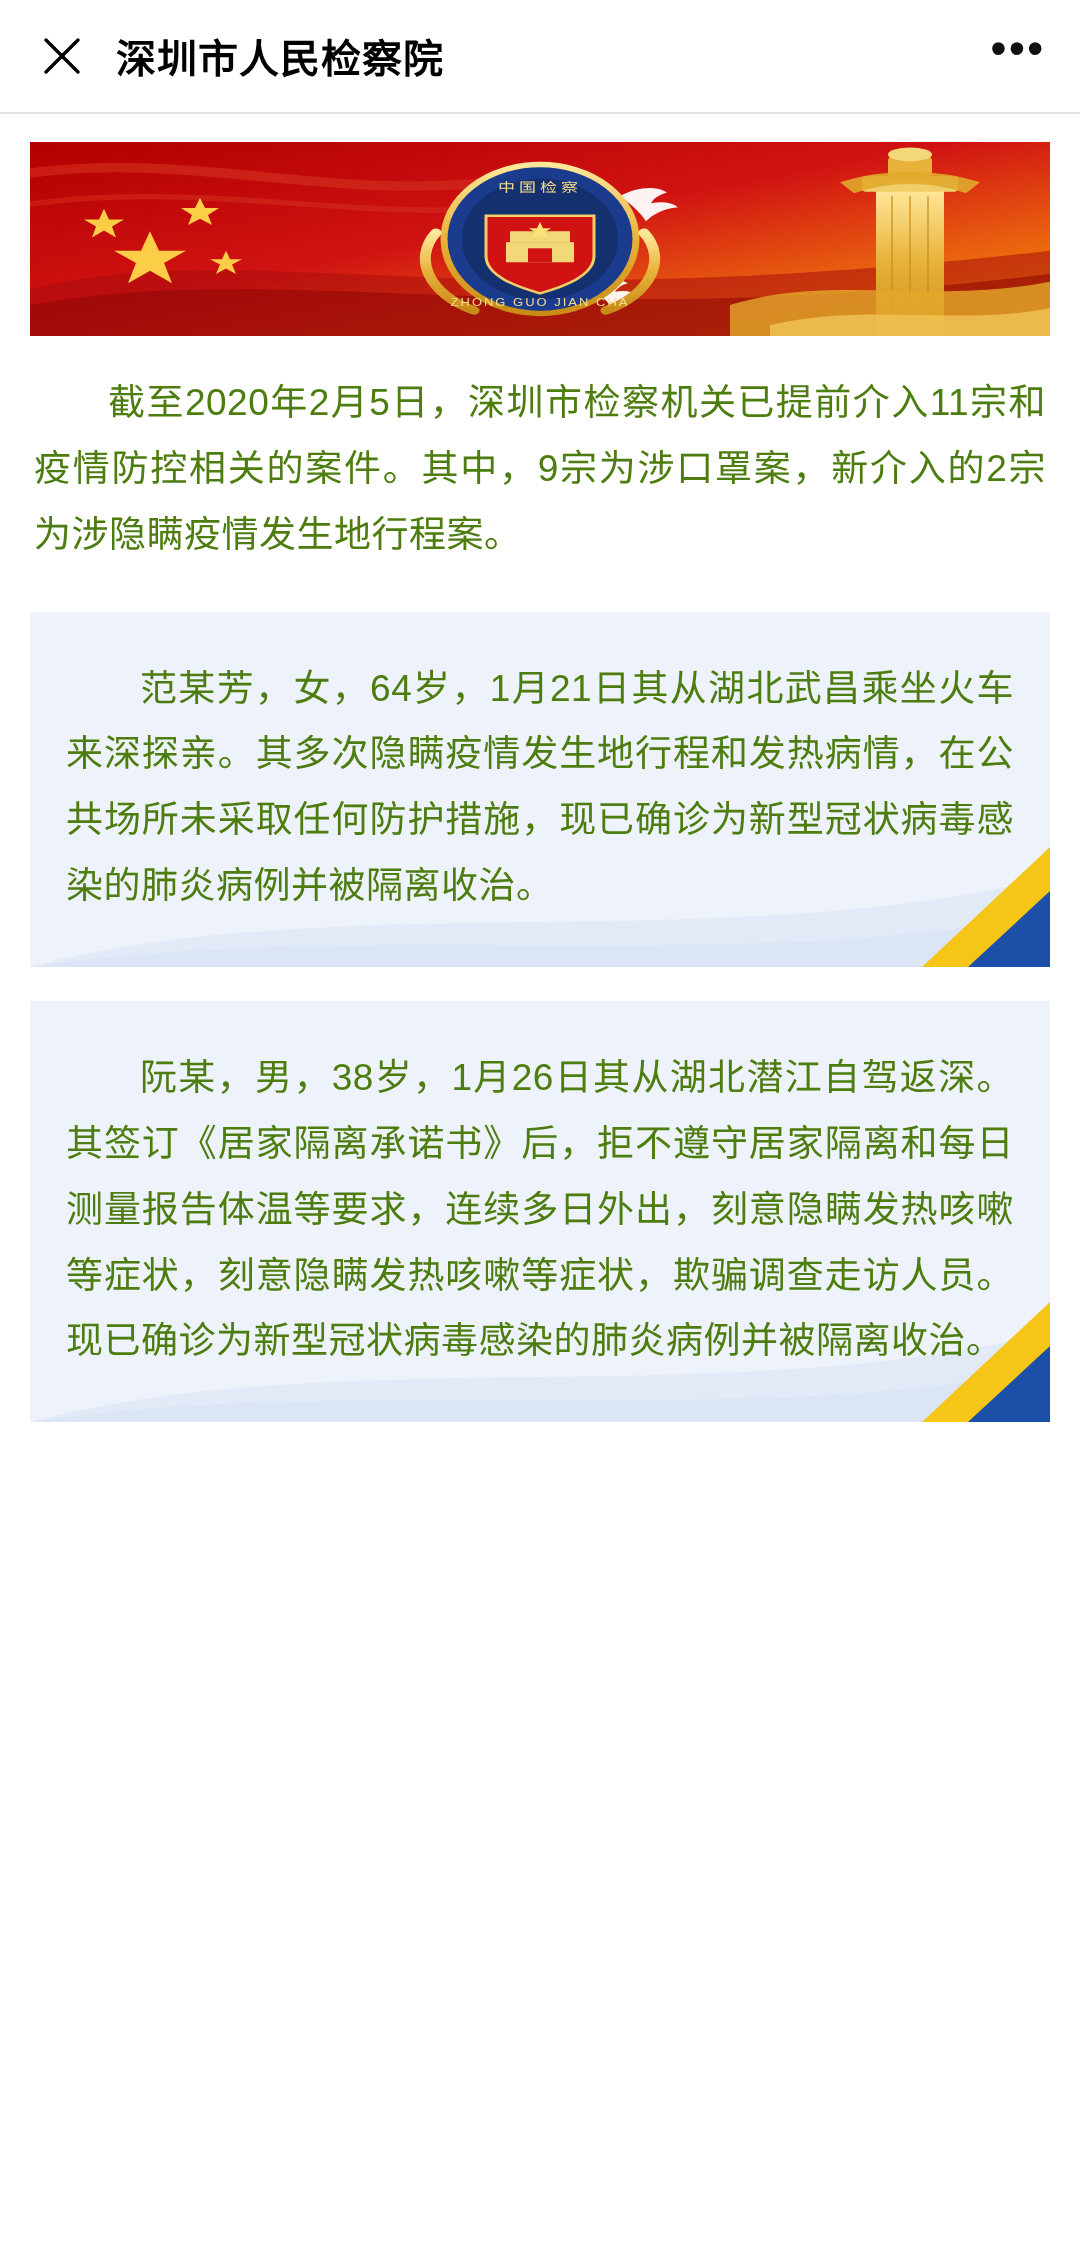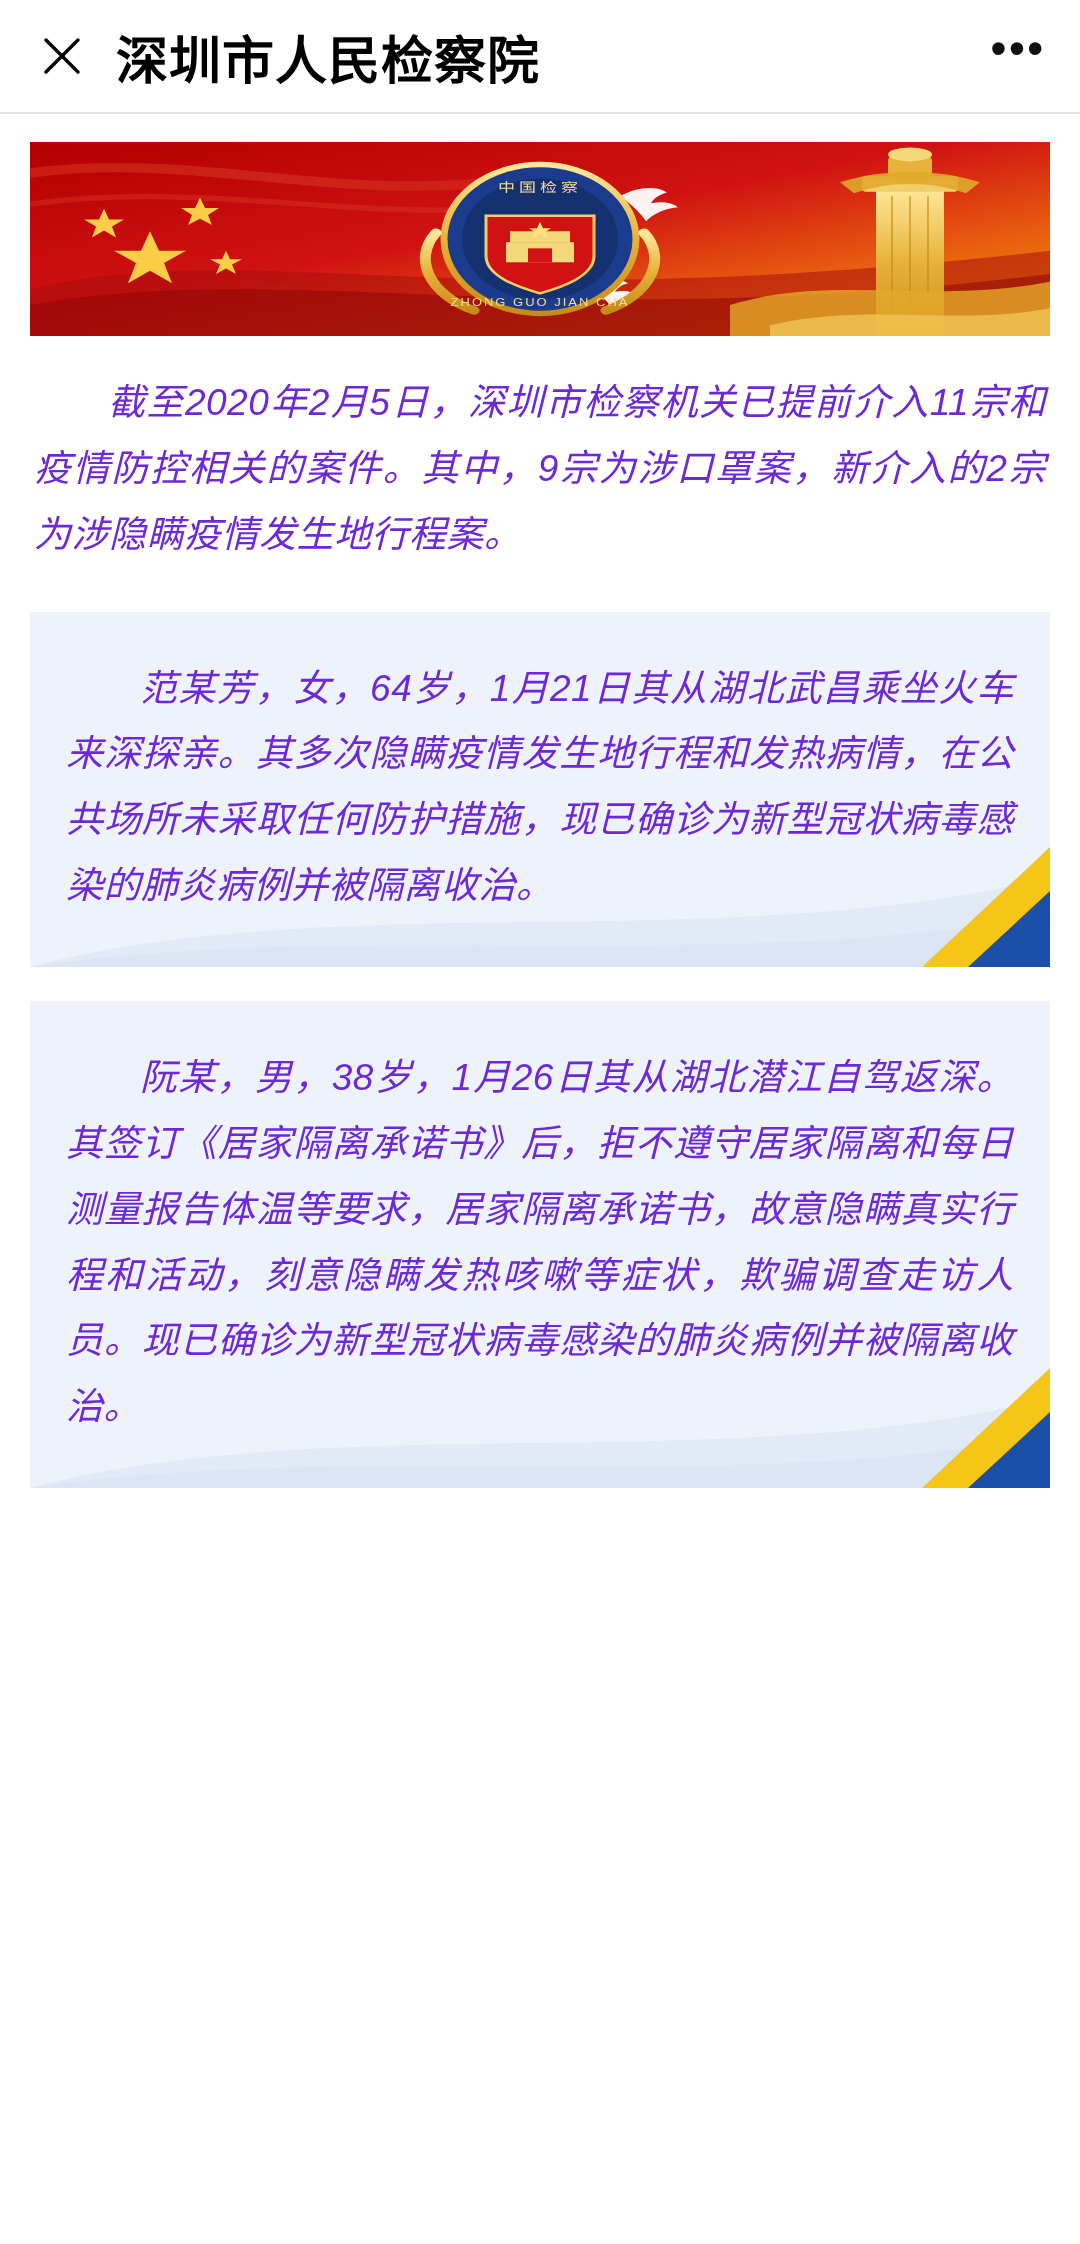--- a/index.html
+++ b/index.html
@@ -29,21 +29,21 @@
     width: 56px;
     height: 56px;
     display: flex;
     align-items: center;
     justify-content: center;
     cursor: pointer;
     flex: 0 0 auto;
   }
   .nav-close svg { display: block; }
   .nav-title {
-    font-size: 52px;
+    font-size: 40px;
     font-weight: bold;
     letter-spacing: 1px;
     margin-left: 26px;
     color: #000000;
     white-space: nowrap;
   }
   .nav-more {
     margin-left: auto;
     font-size: 44px;
     line-height: 20px;
@@ -75,25 +75,24 @@
     overflow: hidden;
     background: #c20000;
   }
   .banner svg { display: block; width: 100%; height: 100%; }
 
   
   .para {
     font-size: 37px;
     line-height: 1.78;
     letter-spacing: 0.5px;
-    color: #6d28d9;
+    color: #4d7c0f;
     text-align: justify;
     margin: 0;
     text-indent: 2em;
-    font-style: italic;
   }
   .para-plain {
     padding: 34px 34px 10px 34px;
   }
 
   
   .card {
     position: relative;
     margin: 34px 30px 0 30px;
     background: #eef3fb;
@@ -249,17 +248,17 @@
       </svg>
     </div>
     <div class="corner">
       <svg viewBox="0 0 190 120" preserveAspectRatio="none" aria-hidden="true">
         <path d="M78,120 L190,18 L190,120 Z" fill="#1b4fa8"></path>
         <path d="M108,120 L190,44 L190,0 L62,120 Z" fill="#f5c518"></path>
         <path d="M128,120 L190,62 L190,120 Z" fill="#1b4fa8"></path>
       </svg>
     </div>
     <div class="card-inner">
-      <p class="para">阮某，男，38岁，1月26日其从湖北潜江自驾返深。其签订《居家隔离承诺书》后，拒不遵守居家隔离和每日测量报告体温等要求，居家隔离承诺书，故意隐瞒真实行程和活动，刻意隐瞒发热咳嗽等症状，欺骗调查走访人员。现已确诊为新型冠状病毒感染的肺炎病例并被隔离收治。</p>
+      <p class="para">阮某，男，38岁，1月26日其从湖北潜江自驾返深。其签订《居家隔离承诺书》后，拒不遵守居家隔离和每日测量报告体温等要求，连续多日外出，刻意隐瞒发热咳嗽等症状，刻意隐瞒发热咳嗽等症状，欺骗调查走访人员。现已确诊为新型冠状病毒感染的肺炎病例并被隔离收治。</p>
     </div>
   </div>
 
 </div>
 
 </body></html>

